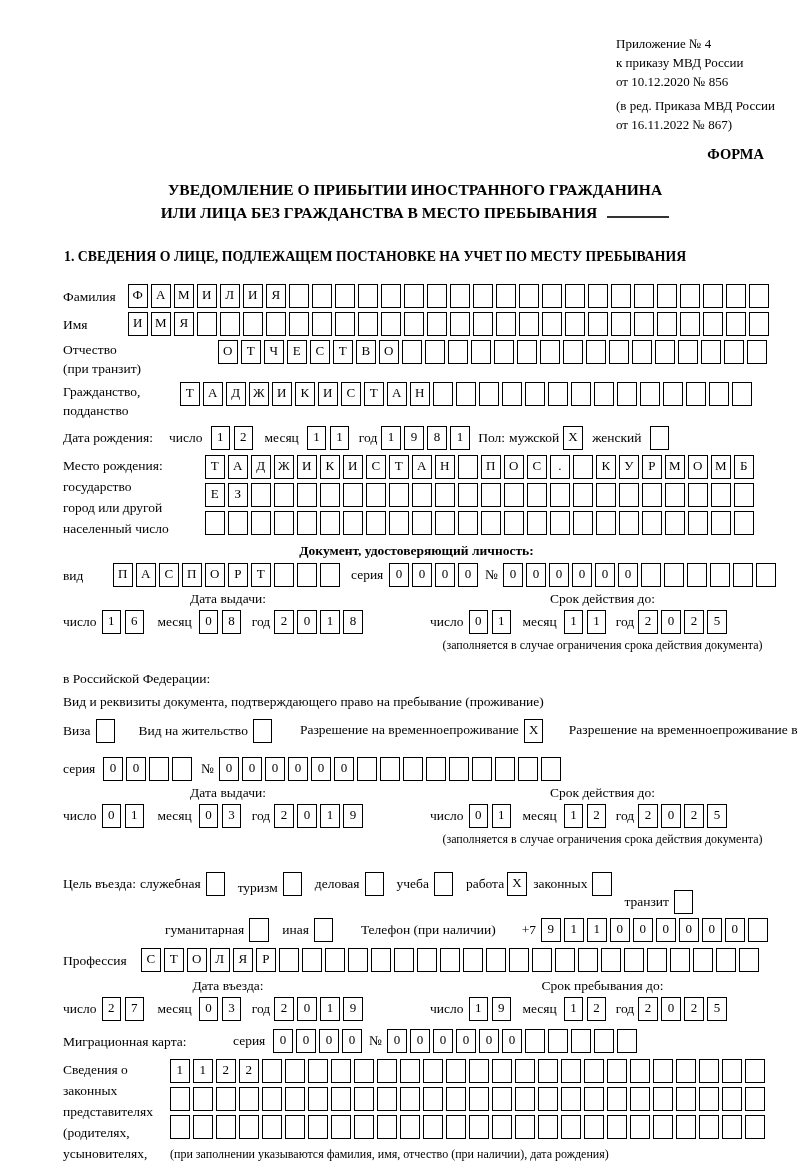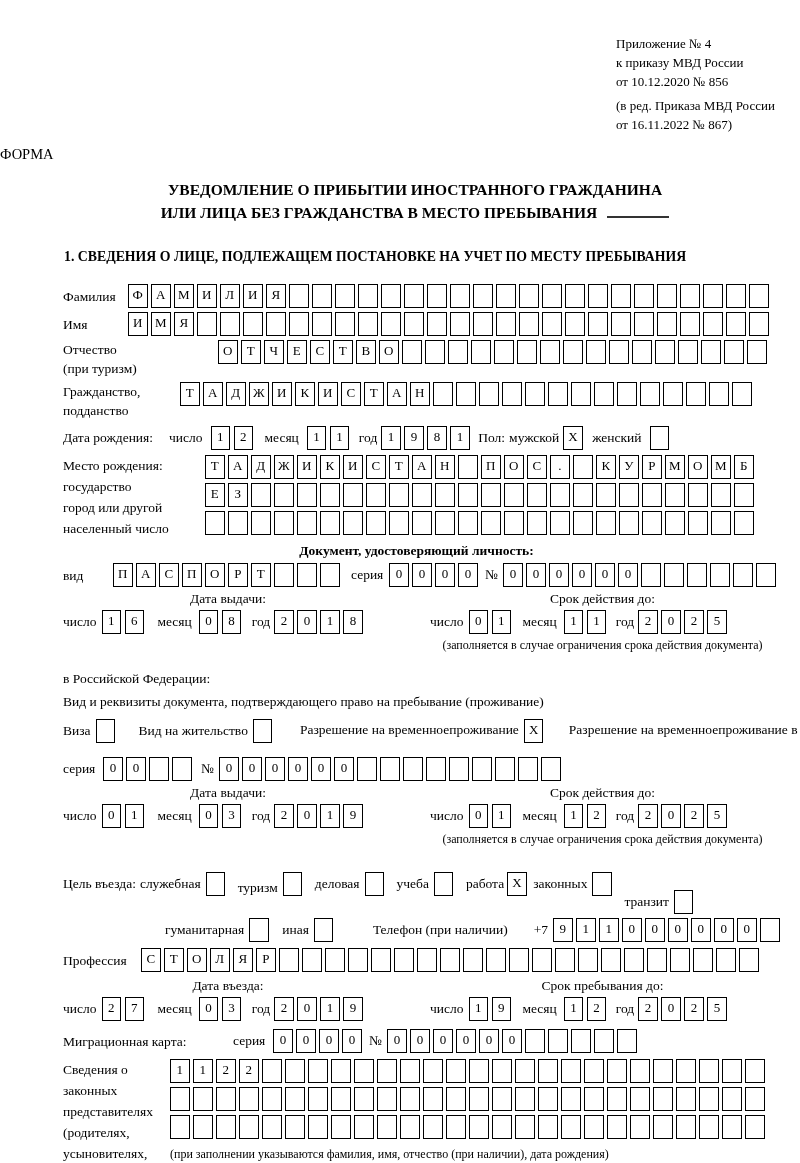--- a/index.html
+++ b/index.html
@@ -3,21 +3,21 @@
 <meta charset="utf-8">
 <style>
   * { box-sizing: border-box; }
   html,body { margin:0; padding:0; background:#888; }
   .page {
     width:800px; height:1163px; margin:0 auto; background:#ffffff; color:#000;
     font-family:"Liberation Serif","DejaVu Serif",serif; overflow:hidden; position:relative;
   }
   .annex { margin:34px 0 0 616px; font-size:13px; line-height:19px; }
   .amend { margin-top:5px; }
-  .form-label { padding-right:36px; font-weight:normal; font-size:14.5px; margin-top:12px; }
+  .form-label { text-align:right; padding-right:36px; font-weight:bold; font-size:14.5px; margin-top:12px; }
   .title { text-align:center; font-weight:bold; font-size:15.5px; line-height:23px; margin-top:15px; padding-left:30px; }
   .uline { display:inline-block; width:62px; border-bottom:2px solid #333; margin-left:10px; height:14px; }
   .sec-heading { font-weight:bold; font-size:13.8px; margin:25px 0 0 64px; }
   .form { margin-top:19px; font-size:13.5px; }
   .row { display:flex; align-items:center; margin:0 0 4px 63px; white-space:nowrap; }
   .row.top { align-items:flex-start; }
   .lblcol { flex:none; line-height:19px; }
   .lbl { flex:none; }
   .cells { display:inline-flex; flex:none; align-items:center; }
   .cell {
@@ -134,21 +134,21 @@
           <span class="cell"></span>
           <span class="cell"></span>
           <span class="cell"></span>
           <span class="cell"></span>
         </span>
     </div>
 
     <div class="row top">
       <span class="lblcol w155">
         <div>Отчество</div>
-        <div>(при туризм)</div>
+        <div>(при транзит)</div>
       </span>
       <span class="cells">
           <span class="cell">О</span>
           <span class="cell">Т</span>
           <span class="cell">Ч</span>
           <span class="cell">Е</span>
           <span class="cell">С</span>
           <span class="cell">Т</span>
           <span class="cell">В</span>
           <span class="cell">О</span>
@@ -579,21 +579,21 @@
           <span class="cells">
             <span class="cell"></span>
           </span>
         </span>
       <span class="opt" style="margin-left:10px;">
           <span>иная</span>
           <span class="cells">
             <span class="cell"></span>
           </span>
         </span>
-      <span class="lbl" style="margin-left:36px;font-family:Liberation Serif, serif;">Телефон (при наличии)</span>
+      <span class="lbl" style="margin-left:24px;font-family:Liberation Serif, serif;">Телефон (при наличии)</span>
       <span class="lbl" style="margin:0 5px 0 26px;">+7</span>
       <span class="cells">
           <span class="cell">9</span>
           <span class="cell">1</span>
           <span class="cell">1</span>
           <span class="cell">0</span>
           <span class="cell">0</span>
           <span class="cell">0</span>
           <span class="cell">0</span>
           <span class="cell">0</span>

